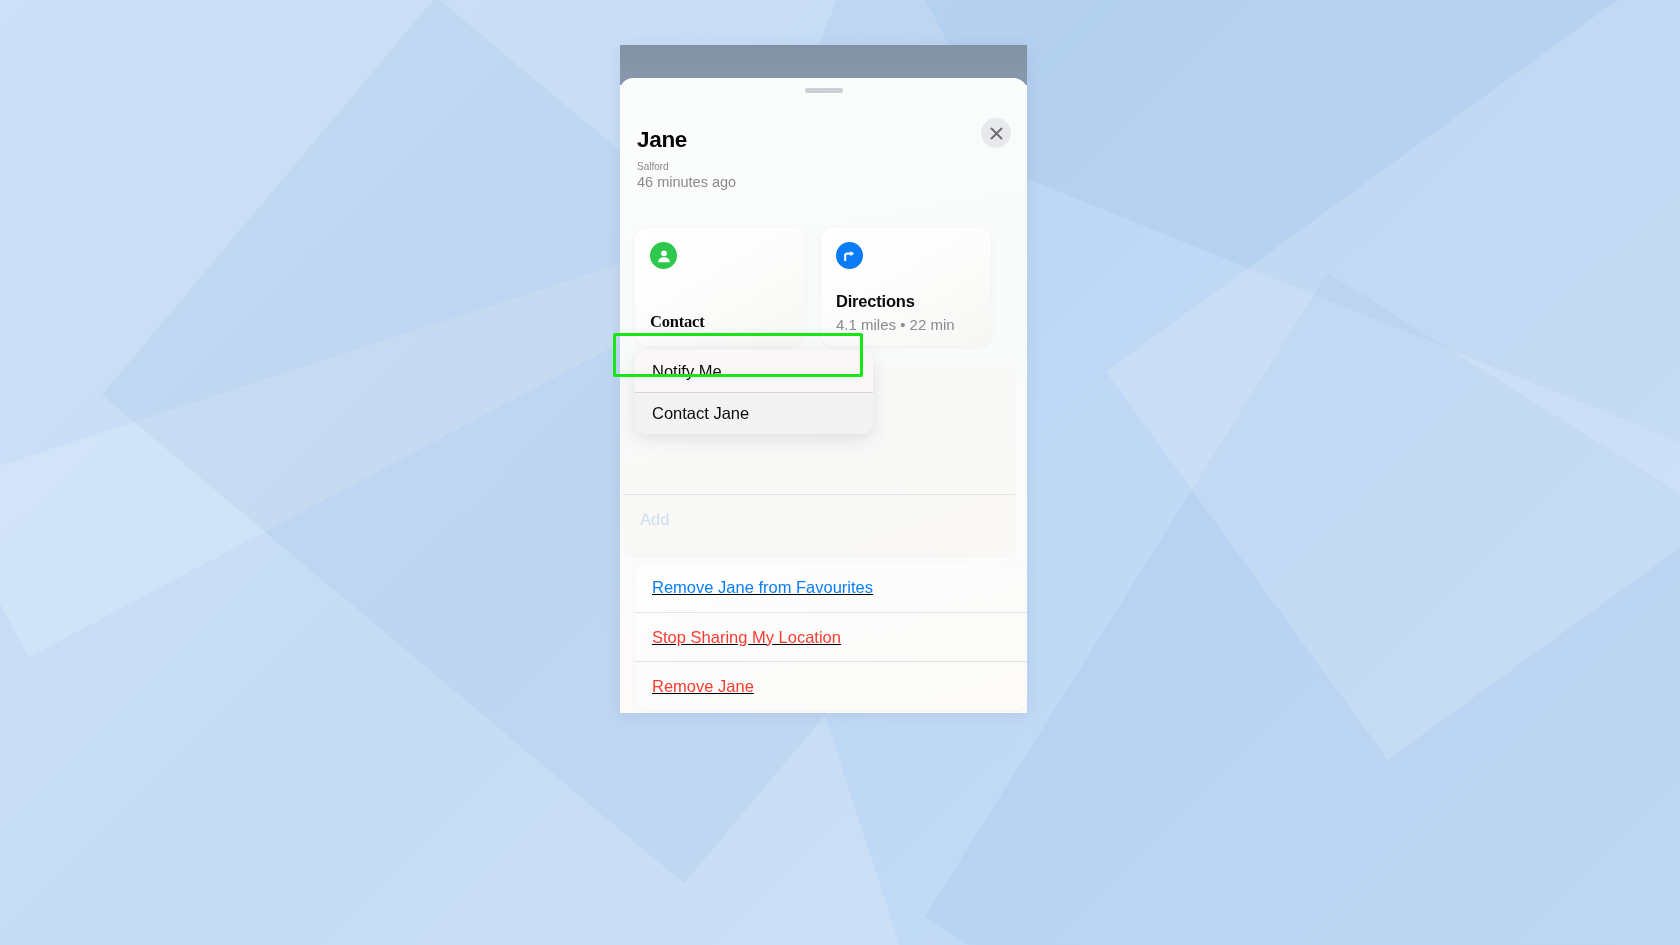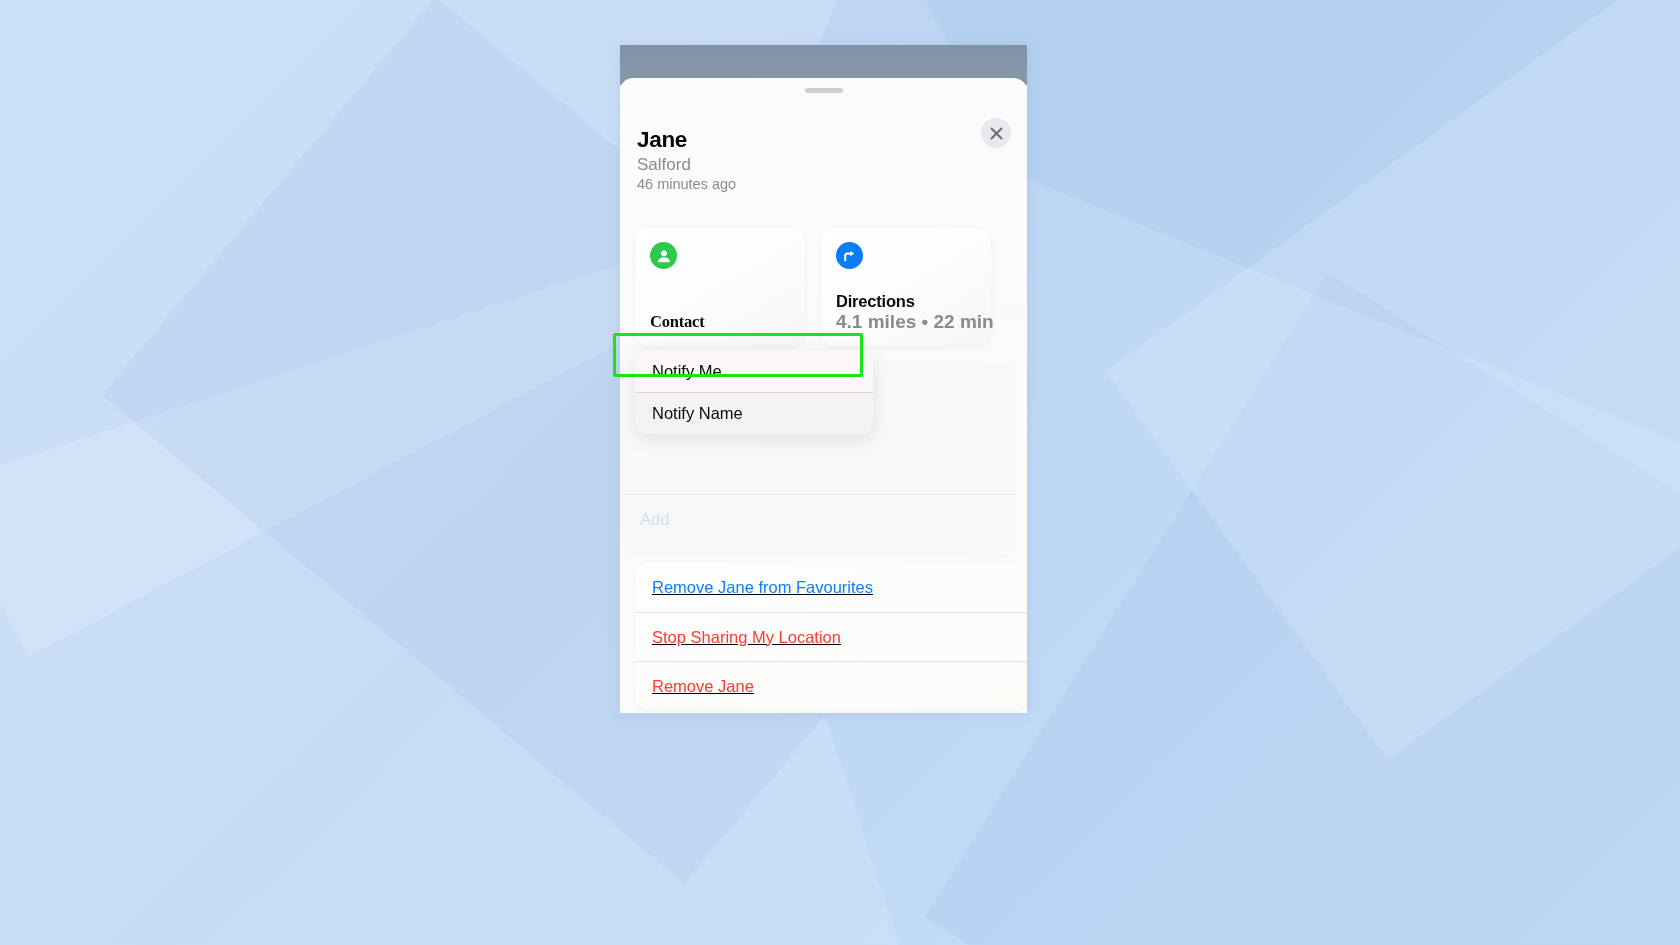--- a/index.html
+++ b/index.html
@@ -91,23 +91,23 @@
   }
   #person-name {
     font-size: 22.5px;
     font-weight: bold;
     color: #050505;
     letter-spacing: -0.3px;
     line-height: 1.05;
     margin: 0;
   }
   #person-place {
-    font-size: 17px;
+    font-size: 10px;
     color: #8a8a8f;
-    margin-top: 2px;
+    margin-top: 9px;
     line-height: 1.28;
   }
   #person-time {
     font-size: 14.5px;
     color: #8a8a8f;
     line-height: 1.28;
   }
 
   #close-button {
     position: absolute;
@@ -162,24 +162,23 @@
     font-size: 16.5px;
     font-weight: bold;
     color: #0a0a0a;
     letter-spacing: -0.2px;
     text-align: center;
   }
   .card-sub {
     position: absolute;
     left: 15px;
     bottom: 13px;
-    font-size: 19px;
+    font-size: 15px;
     color: #8a8a8f;
     white-space: nowrap;
-    font-weight: bold;
   }
   #card-contact .card-title { bottom: 14px; font-family: Liberation Serif, serif; }
 
   
   #notify-section {
     position: absolute;
     left: 3px;
     top: 284px;
     width: 392px;
     height: 193px;
@@ -346,21 +345,21 @@
 
     </div>
 
     <div id="notify-section">
       <div id="notify-divider"></div>
       <div id="add-label">Add</div>
     </div>
 
     <div id="notify-popup">
       <div class="popup-item" id="popup-item-notify-me">Notify Me</div>
-      <div class="popup-item" id="popup-item-notify-jane">Notify Name</div>
+      <div class="popup-item" id="popup-item-notify-jane">Contact Jane</div>
     </div>
 
     <div id="action-list">
       <div class="action-row blue">Remove Jane from Favourites</div>
       <div class="action-row red">Stop Sharing My Location</div>
       <div class="action-row red">Remove Jane</div>
     </div>
 
     <div id="home-indicator"></div>
 

